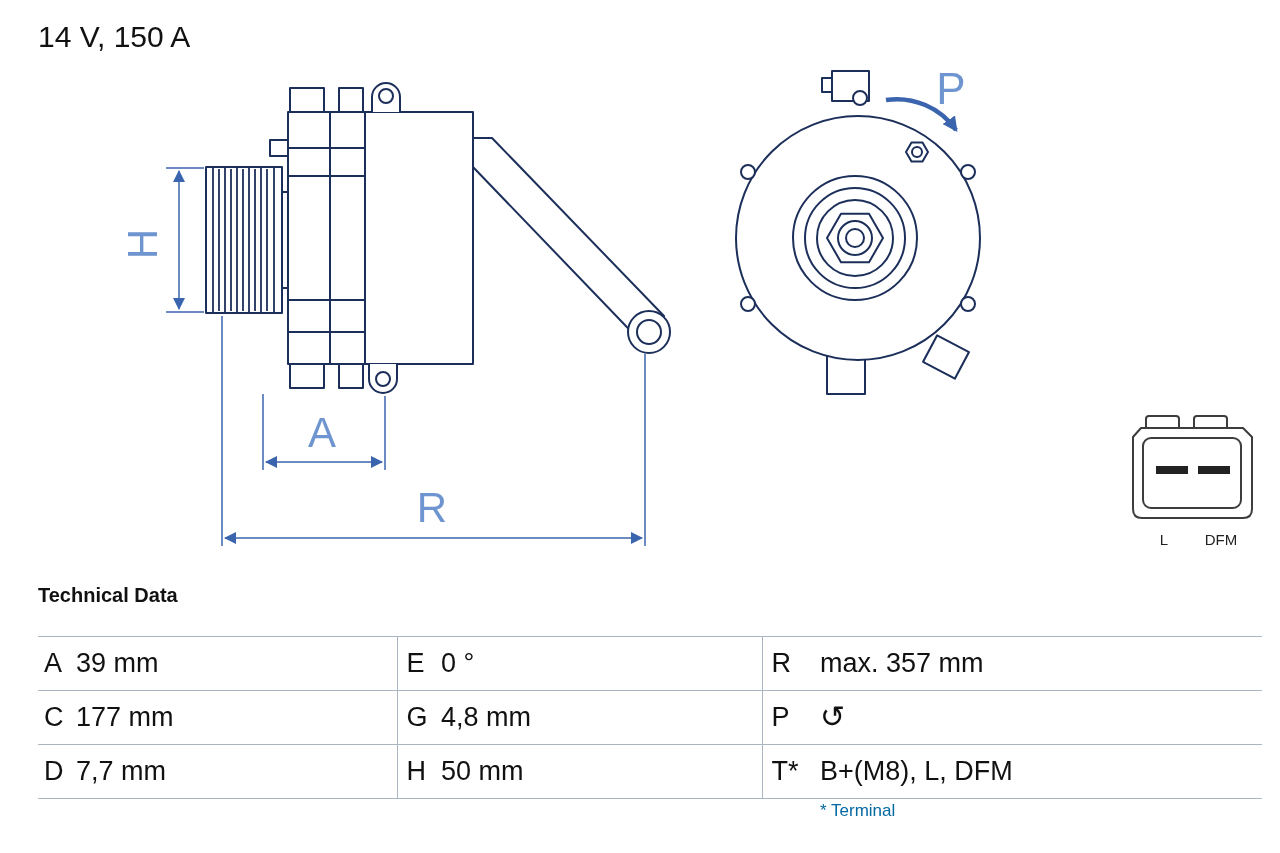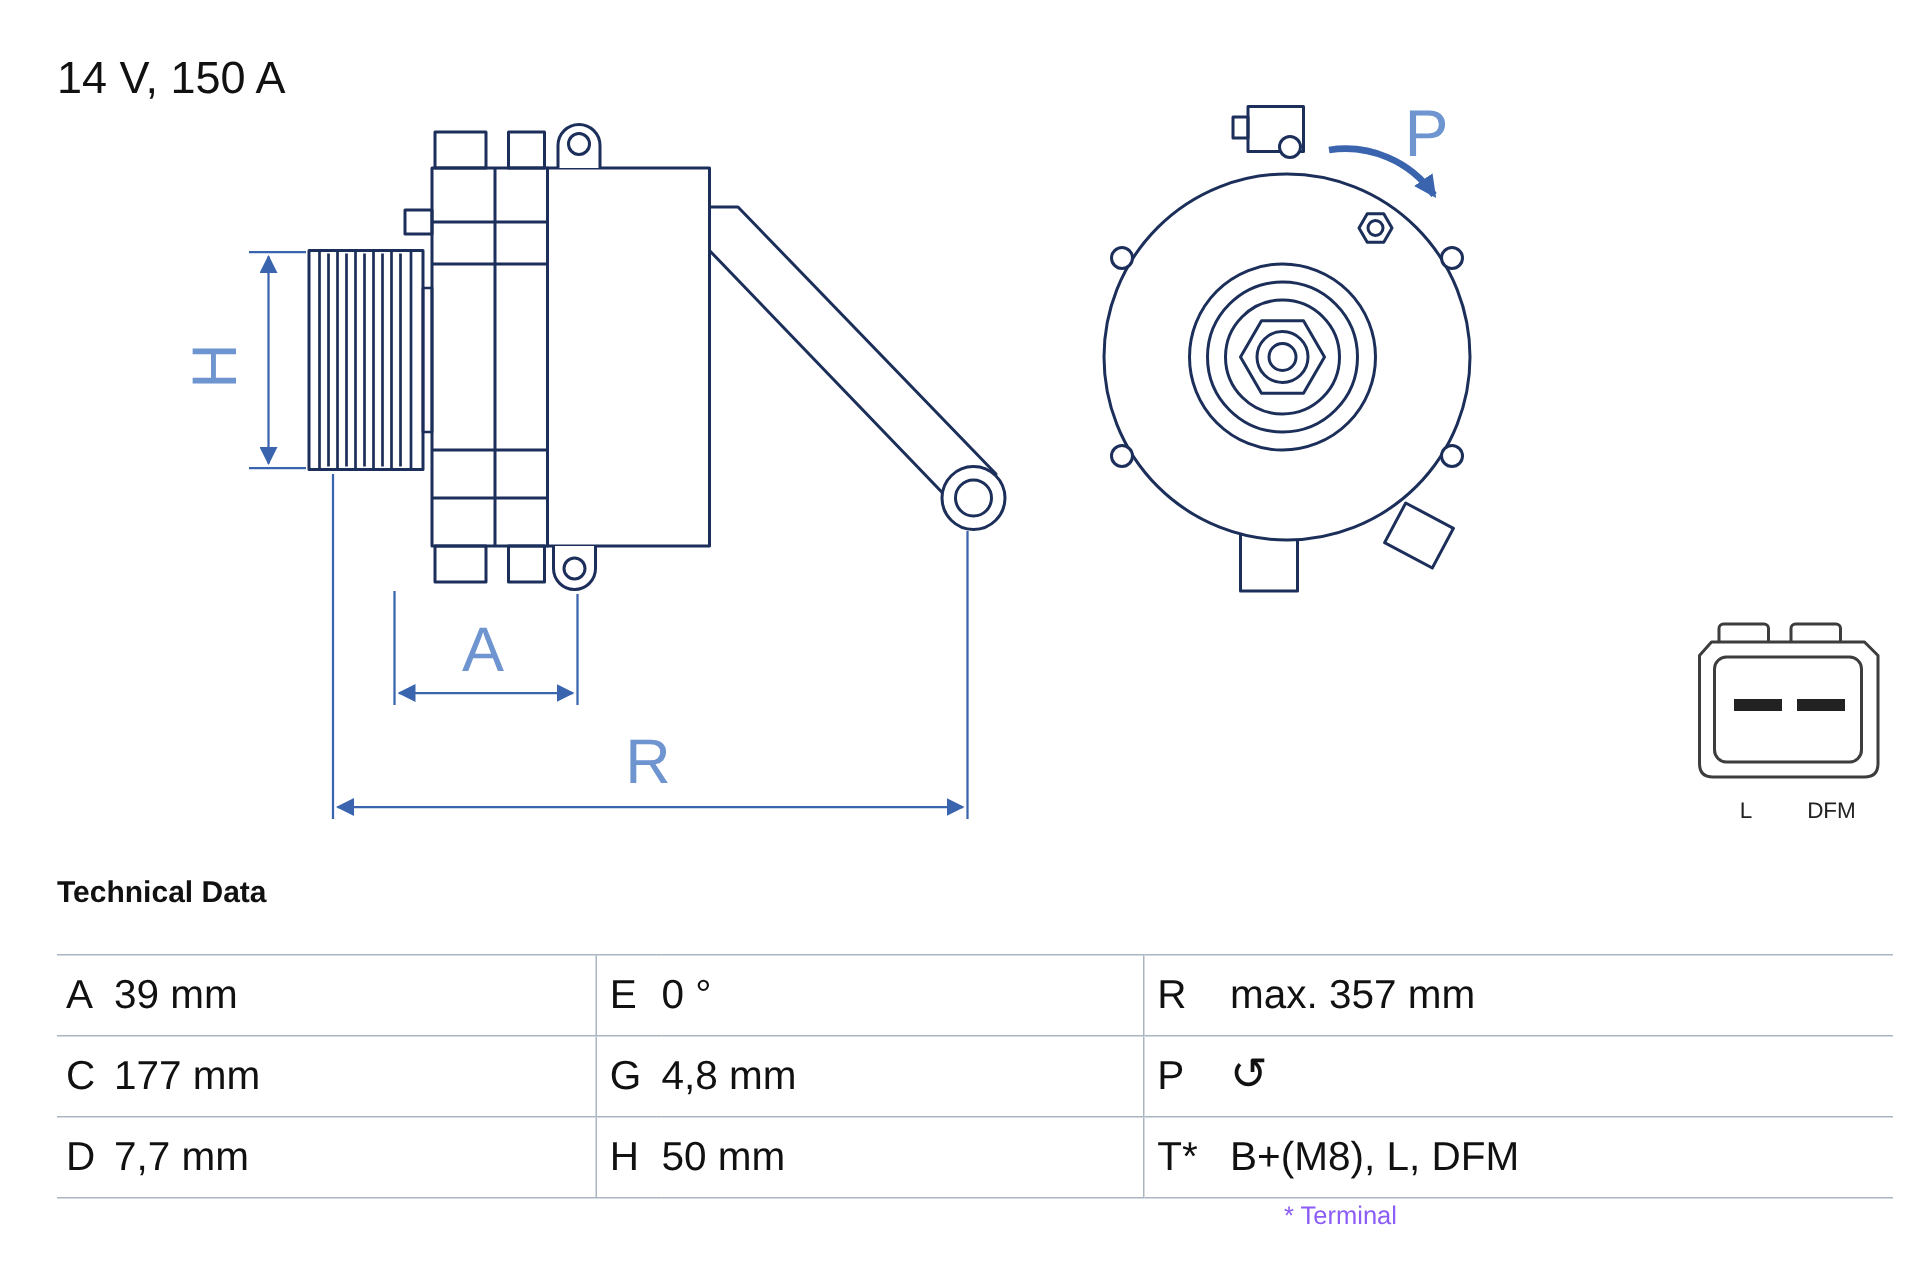--- a/index.html
+++ b/index.html
@@ -8,21 +8,21 @@
     width: 1280px;
     height: 853px;
     background: #ffffff;
     font-family: "Liberation Sans", sans-serif;
     color: #111111;
     overflow: hidden;
   }
   .title {
     position: absolute;
     left: 38px;
-    top: 36px;
+    top: 20px;
     font-size: 30px;
     color: #111111;
   }
   .drawing-svg {
     position: absolute;
     left: 0;
     top: 0;
   }
   .tech-heading {
     position: absolute;
@@ -53,22 +53,21 @@
     overflow: hidden;
   }
   .tech-table td.k { padding-left: 6px; }
   .tech-table td.sep { border-left: 1px solid #a9b6c2; padding-left: 9px; }
   .rot-icon { font-size: 30px; line-height: 1; display: inline-block; }
   .footnote {
     position: absolute;
     left: 820px;
     top: 801px;
     font-size: 17px;
-    color: #8b5cf6;
-    margin-left: 36px;
+    color: #0369a1;
   }
 </style>
 </head>
 <body>
 
 <div class="canvas">
 
   <div class="title">14 V, 150 A</div>
 
   <svg class="drawing-svg" width="1280" height="570" viewBox="0 0 1280 570">

